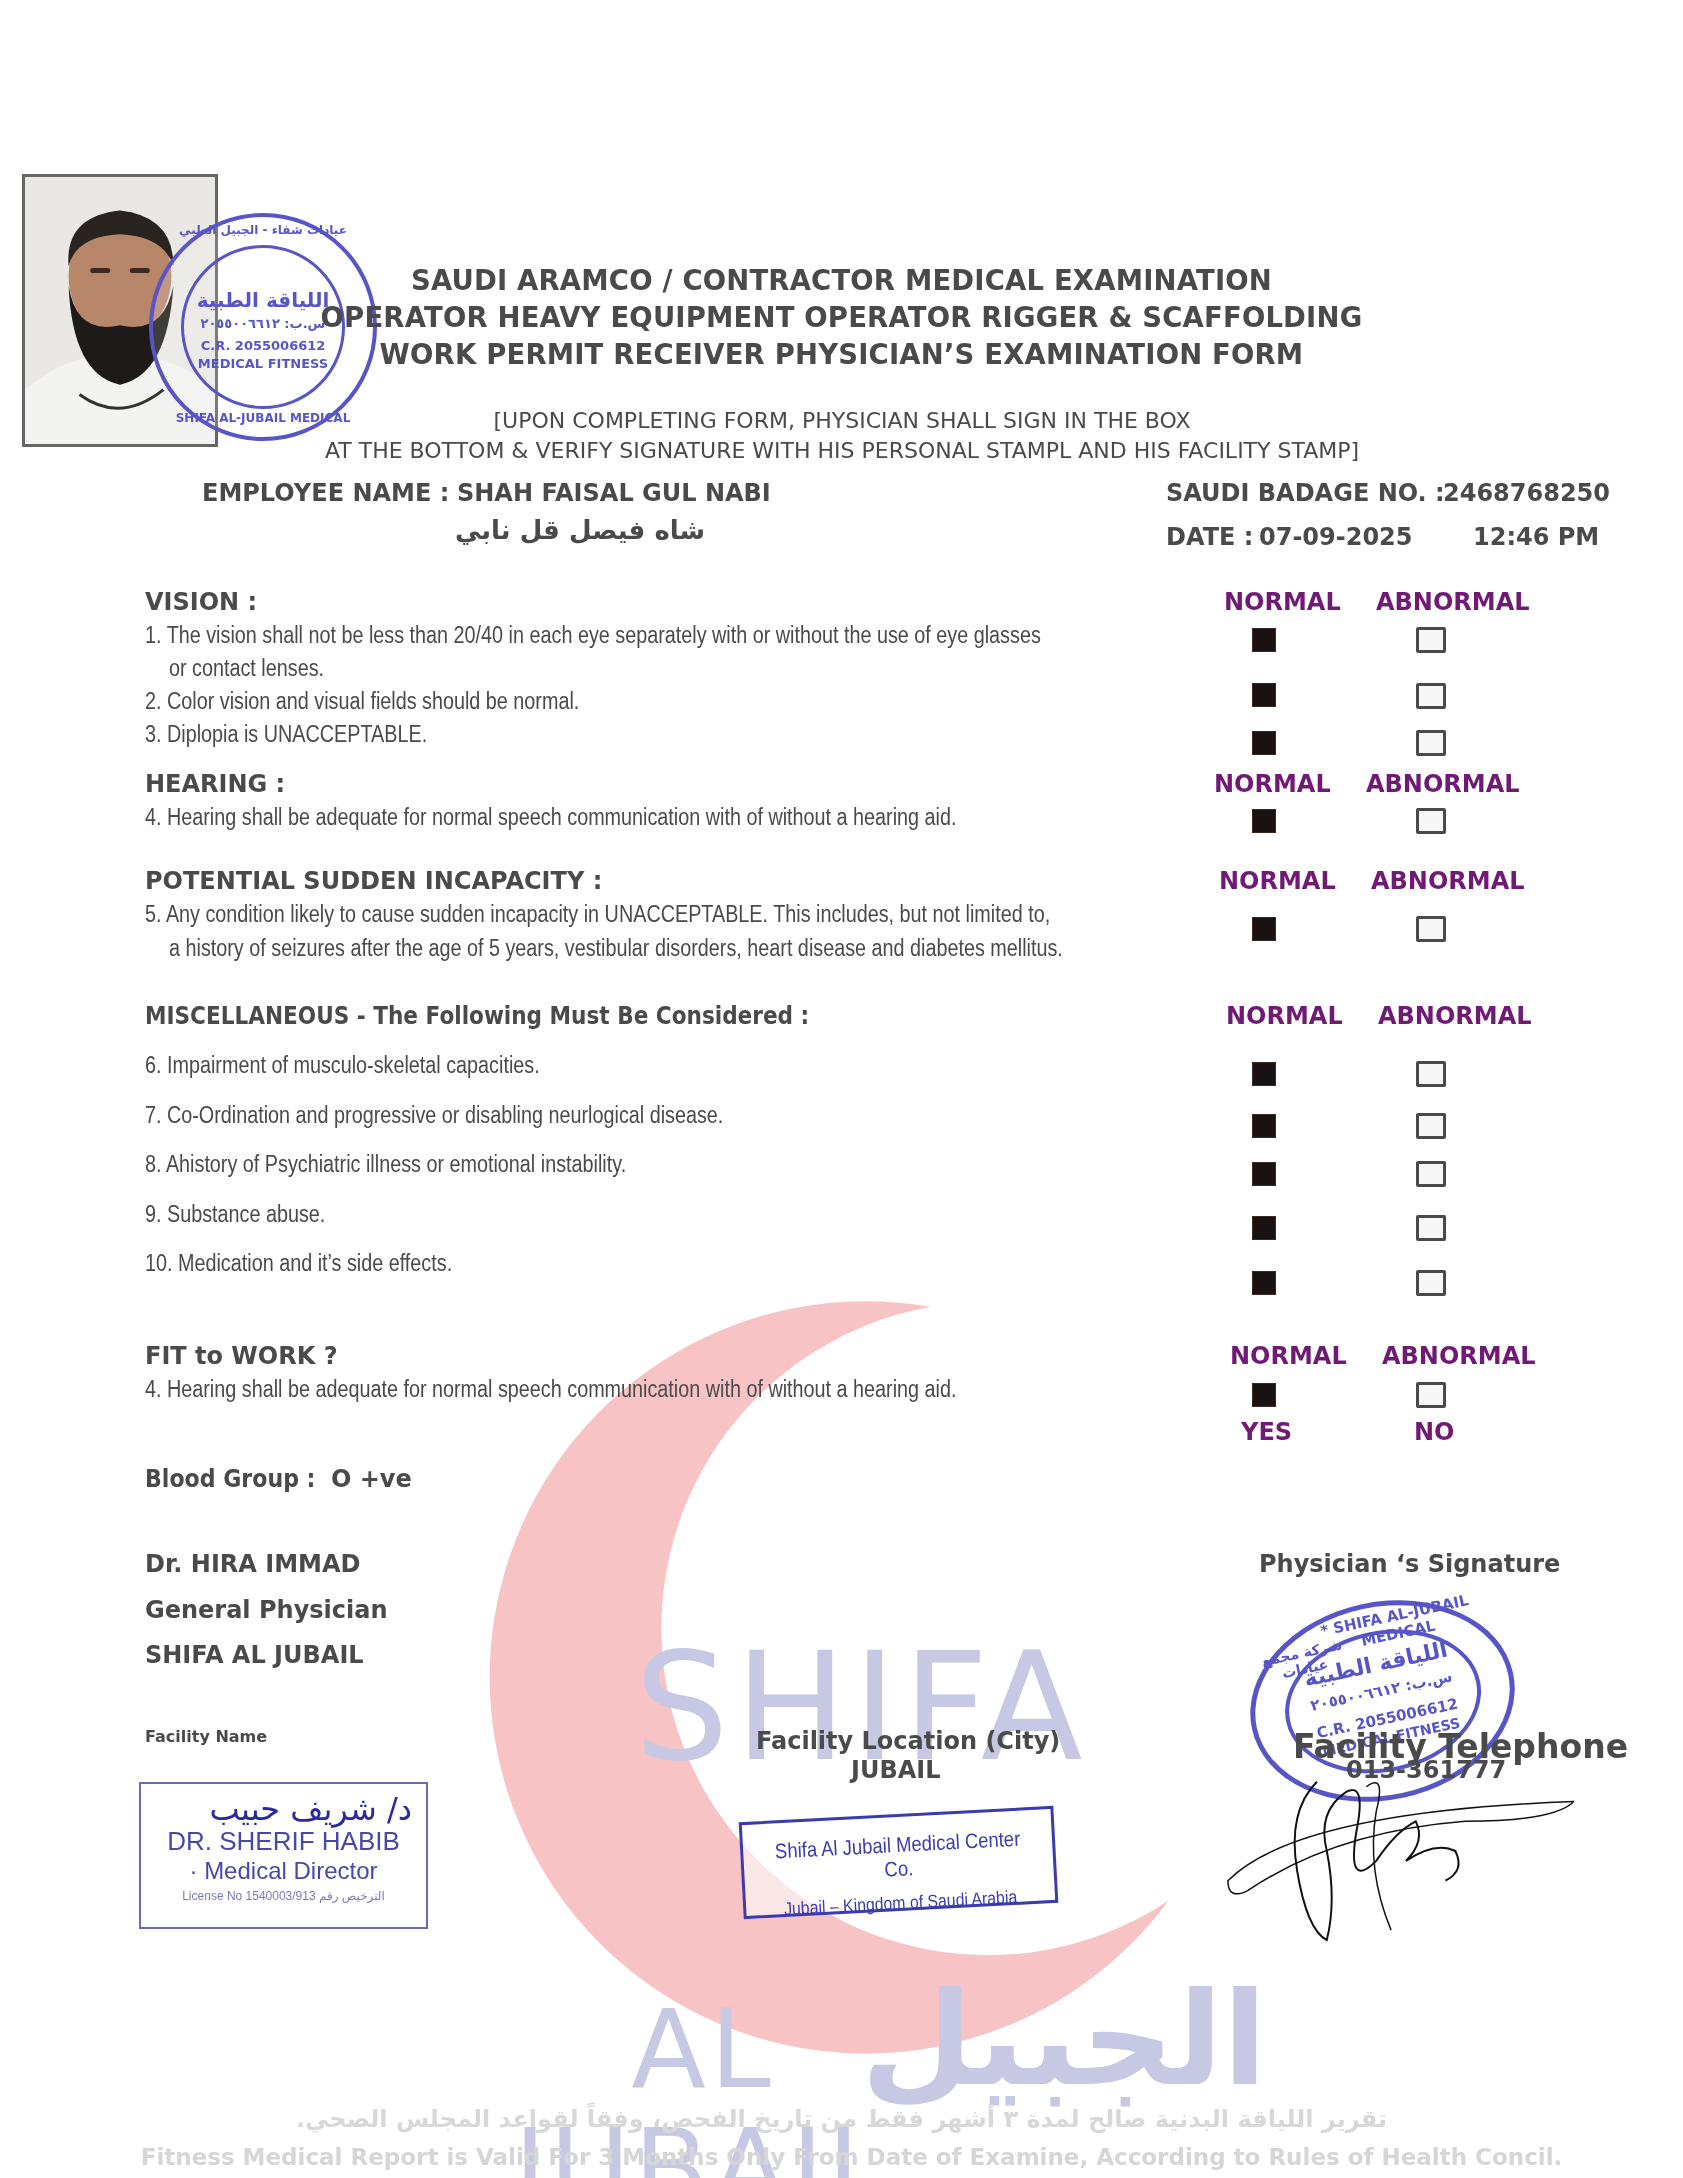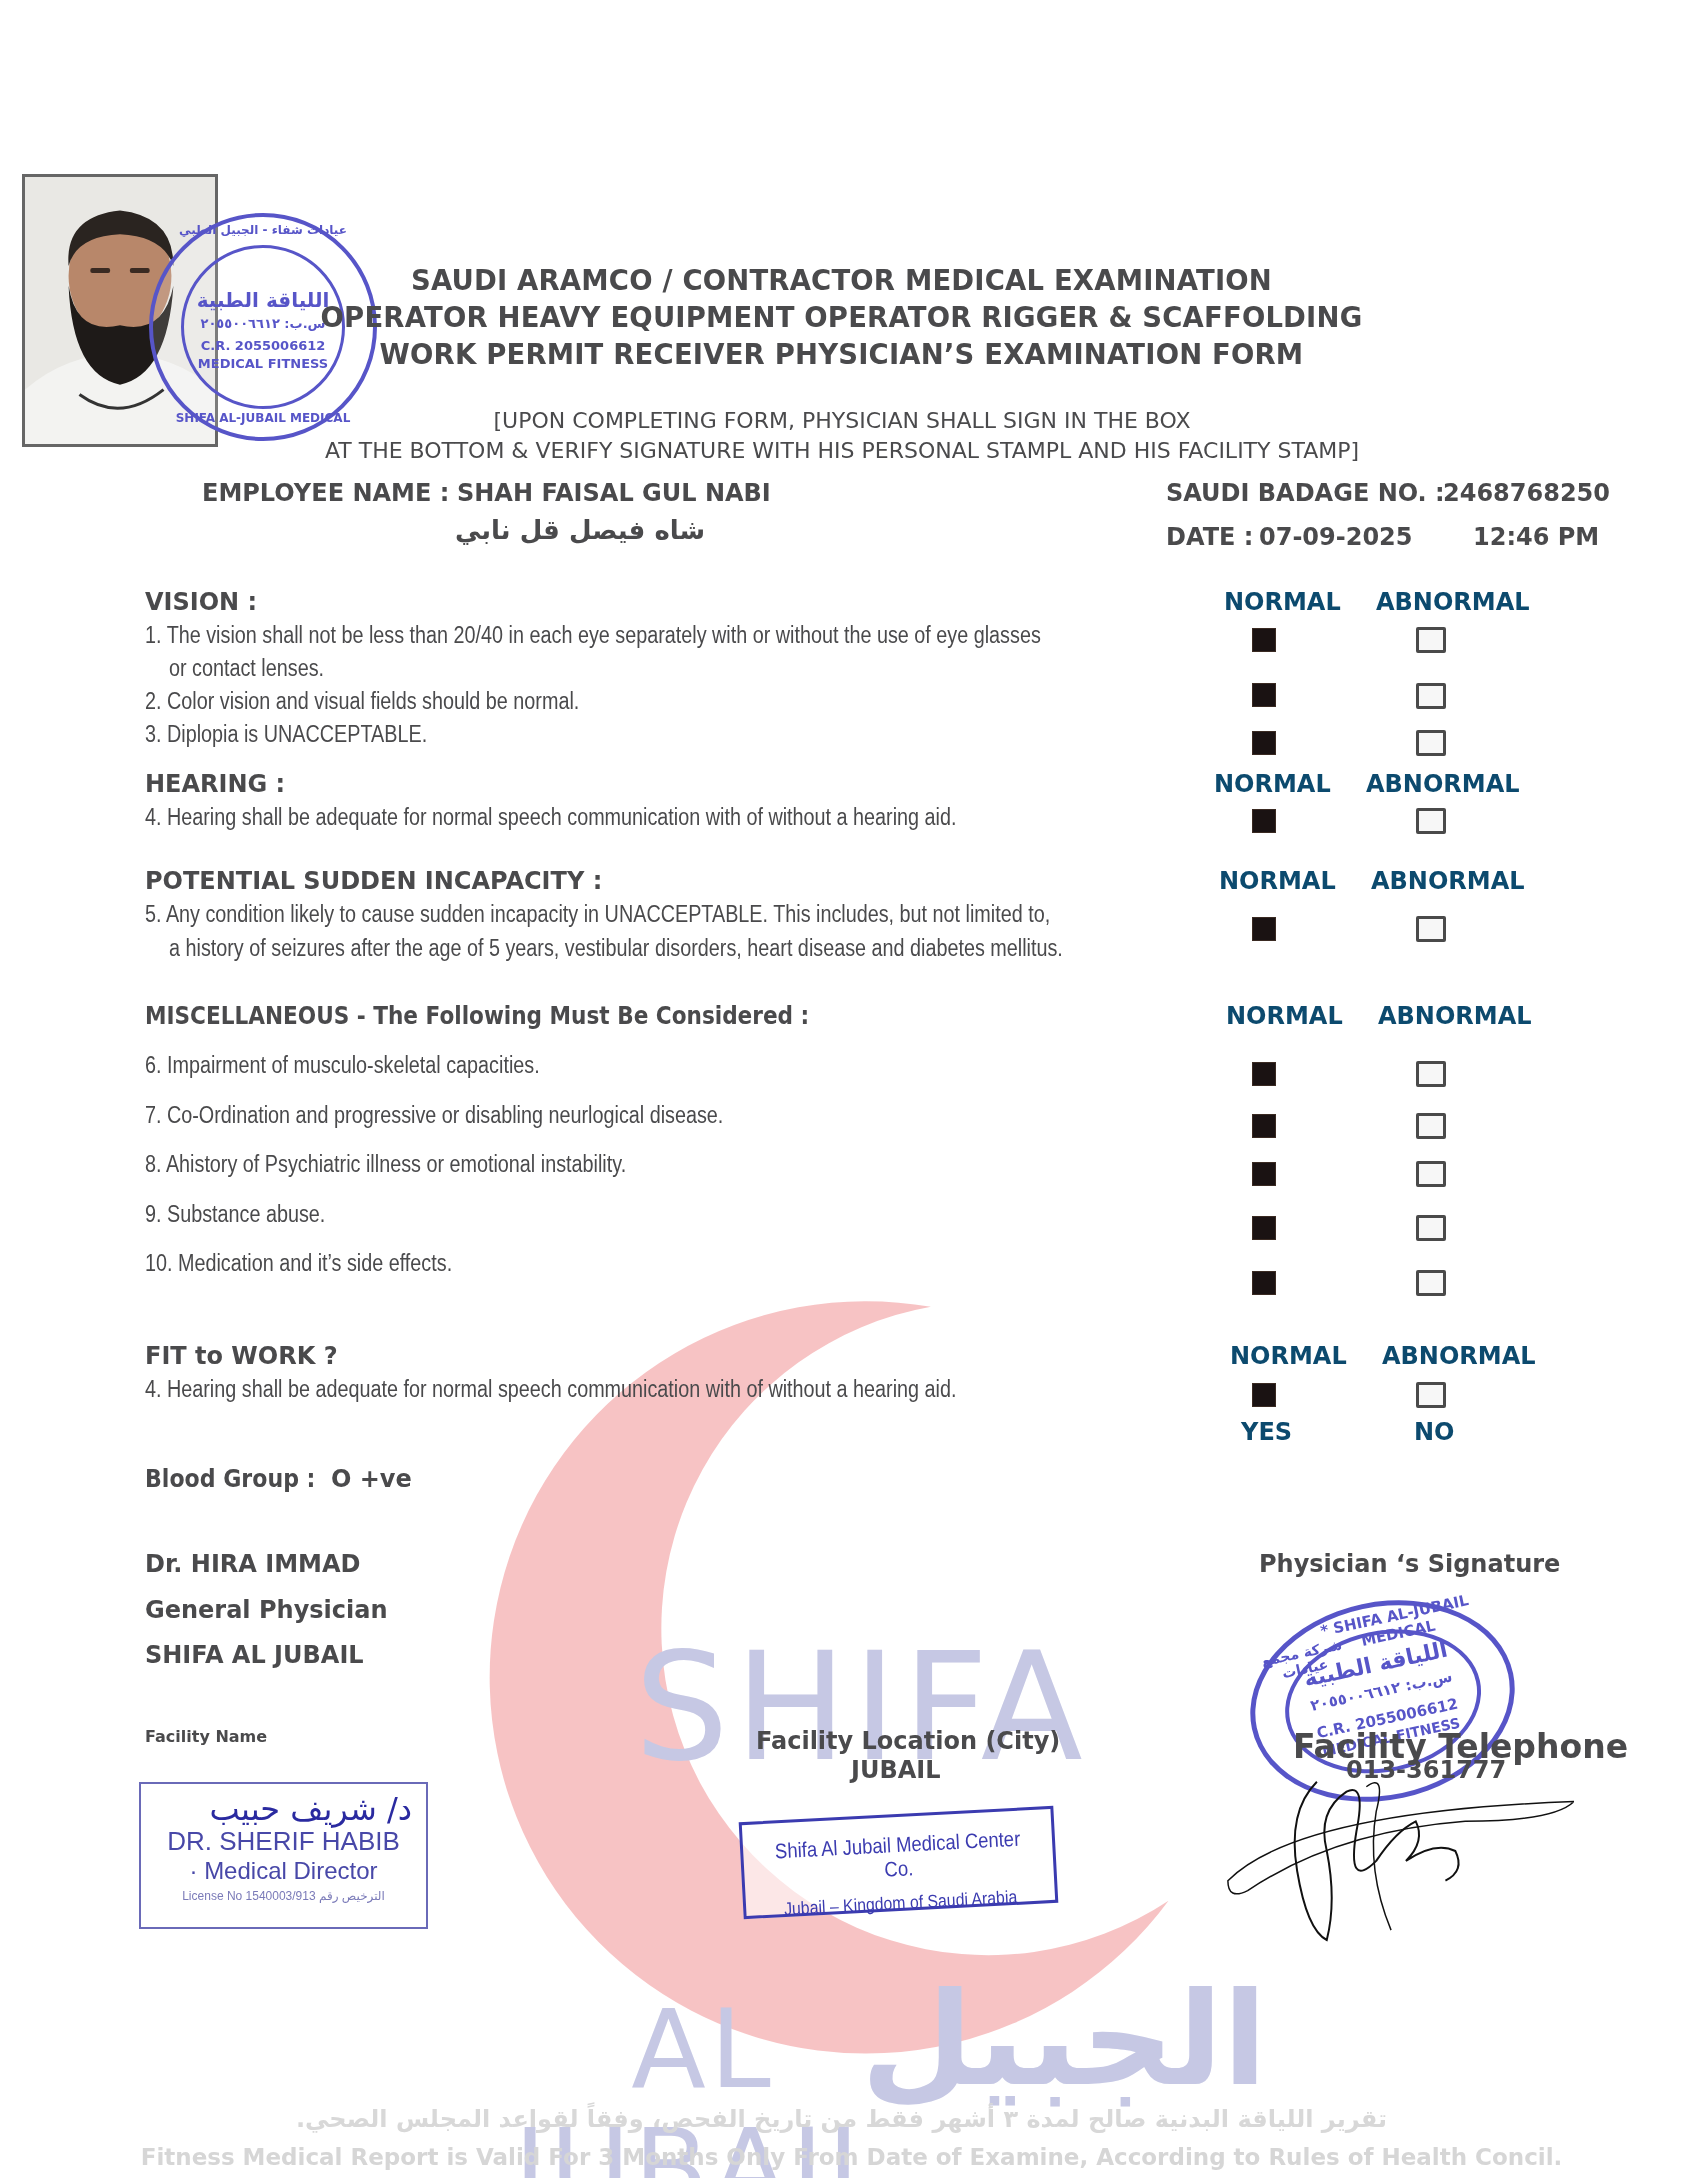--- a/index.html
+++ b/index.html
@@ -3,21 +3,21 @@
 <meta charset="utf-8">
 <style>
   html, body { margin:0; padding:0; background:#ffffff; }
   body { width:1683px; height:2178px; position:relative; overflow:hidden; font-family:"DejaVu Sans", sans-serif; color:#4a4a4c; }
   .abs { position:absolute; }
   .title { font-family:"DejaVu Sans", sans-serif; font-weight:bold; font-size:28px; color:#4a4a4c; text-align:center; left:297px; width:1089px; line-height:37px; letter-spacing:0.2px; transform:scaleX(0.98); }
   .subtitle { font-family:"DejaVu Sans", sans-serif; font-size:22px; color:#4a4a4c; text-align:center; left:248px; width:1188px; line-height:30px; }
   .label-b { font-family:"DejaVu Sans", sans-serif; font-weight:bold; color:#4a4a4c; white-space:nowrap; }
   .body-t { font-family:"Liberation Sans", sans-serif; font-size:23px; color:#4a4a4c; white-space:nowrap; transform-origin:left; transform:scaleX(0.86); }
   .sec { font-size:24px; }
-  .colhdr { font-family:"DejaVu Sans", sans-serif; font-weight:bold; font-size:24px; color:#0c4a6e; white-space:nowrap; }
+  .colhdr { font-family:"DejaVu Sans", sans-serif; font-weight:bold; font-size:24px; color:#701a75; white-space:nowrap; }
   .cb { width:24px; height:24px; box-sizing:border-box; }
   .cb.on { background:#1a1212; border:1px solid #3a2a22; }
   .cb.off { background:#f7f7f7; border:3px solid #4a4a4a; border-radius:2px; width:30px; height:26px; }
   .photo { left:22px; top:174px; width:196px; height:273px; border:3px solid #666; box-sizing:border-box; background:linear-gradient(180deg,#ececea 0%,#e8e6e2 100%); overflow:hidden; }
   .stamp-round { border:5px solid #5755c8; border-radius:50%; color:#5755c8; text-align:center; font-family:"DejaVu Sans", sans-serif; font-weight:bold; box-sizing:border-box; }
   .watermark { font-family:"DejaVu Sans", sans-serif; color:#c6c8e4; }
   .footer-ar { font-family:"DejaVu Sans", sans-serif; font-weight:bold; font-size:24px; color:#d8d8d8; text-align:center; left:0; width:1683px; direction:rtl; }
   .footer-en { font-family:"DejaVu Sans", sans-serif; font-weight:bold; font-size:23px; color:#d6d6d6; text-align:center; left:0; width:1683px; }
   .rect-stamp { border:3px solid #3b3bb0; color:#3b3bb0; box-sizing:border-box; font-family:"Liberation Sans", sans-serif; text-align:center; background:rgba(255,255,255,0.6); }
 </style>

